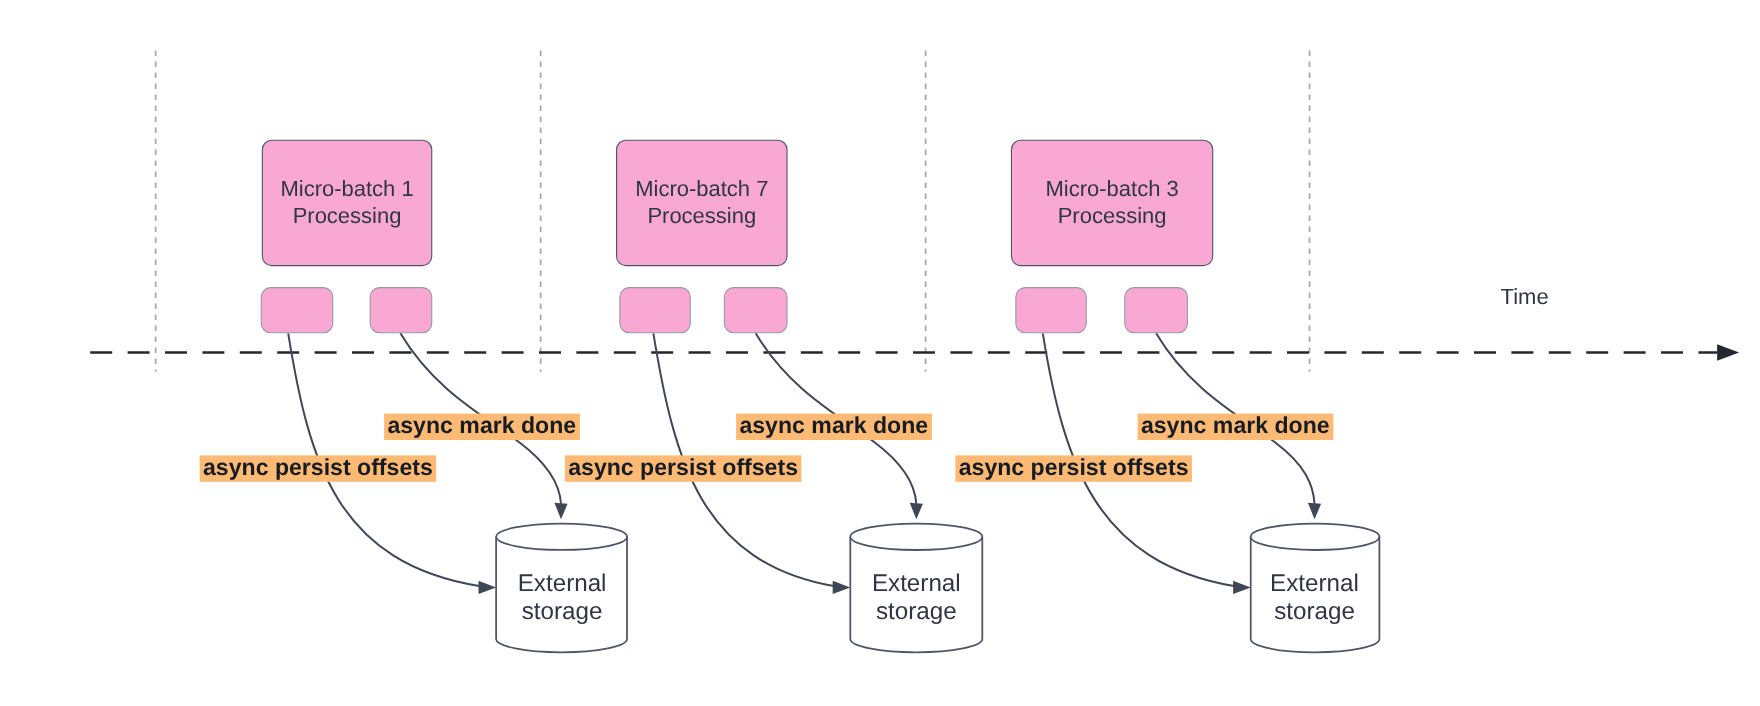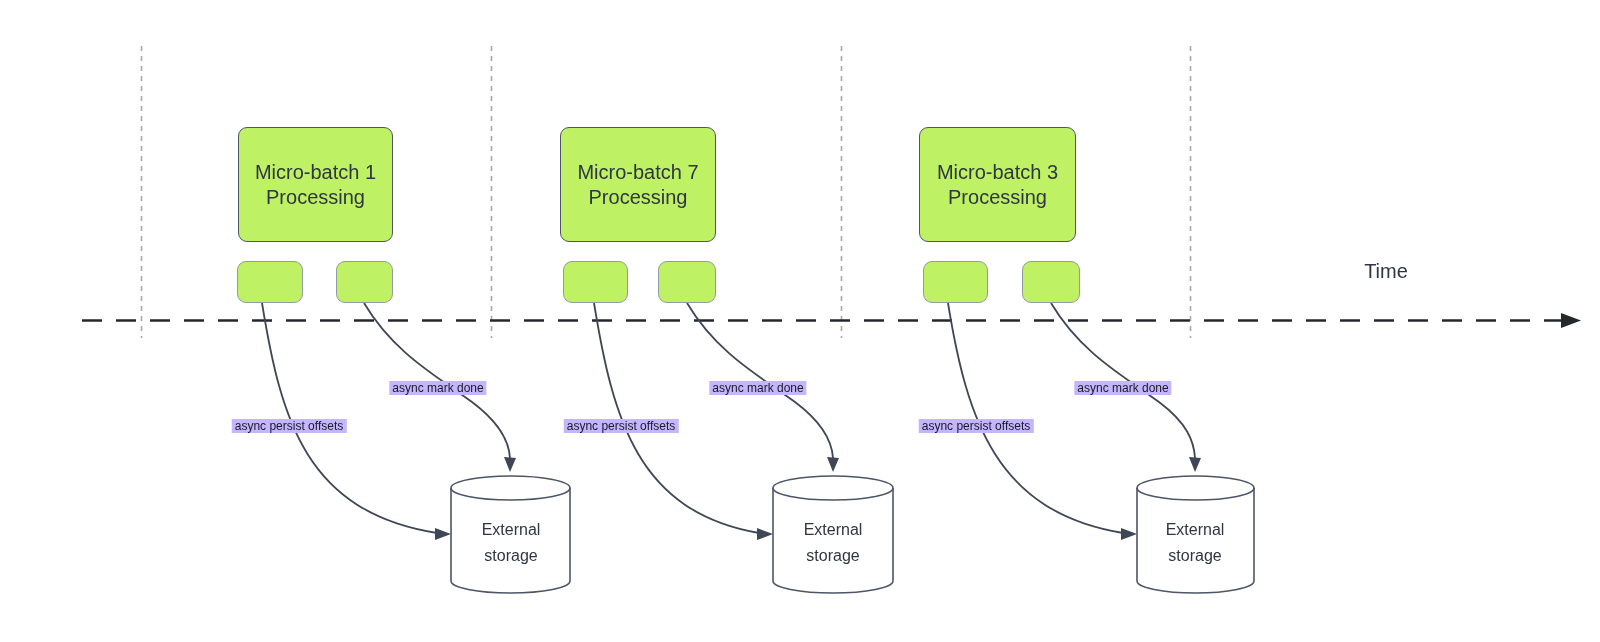--- a/index.html
+++ b/index.html
@@ -18,30 +18,30 @@
     font-family:"Liberation Sans", sans-serif;overflow:hidden;
   }
   #wires{position:absolute;left:0;top:0;z-index:1;}
   .guide{stroke:var(--guide_line);stroke-width:1.6;stroke-dasharray:5 5;fill:none;}
   .timeline{stroke:var(--timeline_line);stroke-width:2.4;stroke-dasharray:20 14;fill:none;}
   .timeline-head{fill:var(--timeline_line);stroke:none;}
   .edge{stroke:var(--edge_line);stroke-width:1.8;fill:none;}
   .edge-head{fill:var(--edge_line);stroke:none;}
   .cyl-body{fill:#ffffff;stroke:var(--node_border);stroke-width:1.6;}
   .cyl-lip{fill:none;stroke:var(--node_border);stroke-width:1.6;}
-  .node{position:absolute;background:#bef264;border:1.6px solid var(--node_border);
+  .node{position:absolute;background:#f9a8d4;border:1.6px solid var(--node_border);
     border-radius:9px;box-sizing:border-box;z-index:2;}
   .node.big{display:flex;align-items:center;justify-content:center;}
   .node.small{border-color:var(--sub_box_border);}
   .node-title{display:block;width:140px;text-align:center;font-size:20px;line-height:25px;
     color:var(--node_text);}
   .txt{position:absolute;z-index:3;transform:translate(-50%,-50%);white-space:nowrap;text-align:center;}
-  .edge-label{font-size:12px;font-weight:normal;color:var(--edge_label_text);
-    background:#c4b5fd;padding:0 3px;}
-  .storage-label{width:110px;text-align:center;font-size:16px;line-height:26px;
+  .edge-label{font-size:21px;font-weight:bold;color:var(--edge_label_text);
+    background:#fdba74;padding:0 3px;}
+  .storage-label{width:110px;text-align:center;font-size:22px;line-height:26px;
     color:var(--node_text);white-space:normal;}
   .time-label{font-size:20px;color:var(--node_text);}
 </style>
 </head>
 <body>
 
 <div id="stage">
 
   <svg id="wires" width="1600" height="642" viewBox="0 0 1600 642">
 
@@ -97,21 +97,21 @@
       <span class="node-title">Micro-batch 7 Processing</span>
     </div>
     <div class="node small" style="left:563px;top:261px;width:65px;height:42px"></div>
     <div class="node small" style="left:658px;top:261px;width:58px;height:42px"></div>
     <div class="txt edge-label" style="left:621px;top:426px">async persist offsets</div>
     <div class="txt edge-label" style="left:758px;top:388px">async mark done</div>
     <div class="txt storage-label" style="left:833px;top:543px">External storage</div>
   </div>
 
   <div>
-    <div class="node big" style="left:919px;top:127px;width:157px;height:115px">
+    <div class="node big" style="left:919px;top:127px;width:184px;height:115px">
       <span class="node-title">Micro-batch 3 Processing</span>
     </div>
     <div class="node small" style="left:923px;top:261px;width:65px;height:42px"></div>
     <div class="node small" style="left:1022px;top:261px;width:58px;height:42px"></div>
     <div class="txt edge-label" style="left:976px;top:426px">async persist offsets</div>
     <div class="txt edge-label" style="left:1123px;top:388px">async mark done</div>
     <div class="txt storage-label" style="left:1195px;top:543px">External storage</div>
   </div>
 
   <div class="txt time-label" style="left:1386px;top:271px">Time</div>

